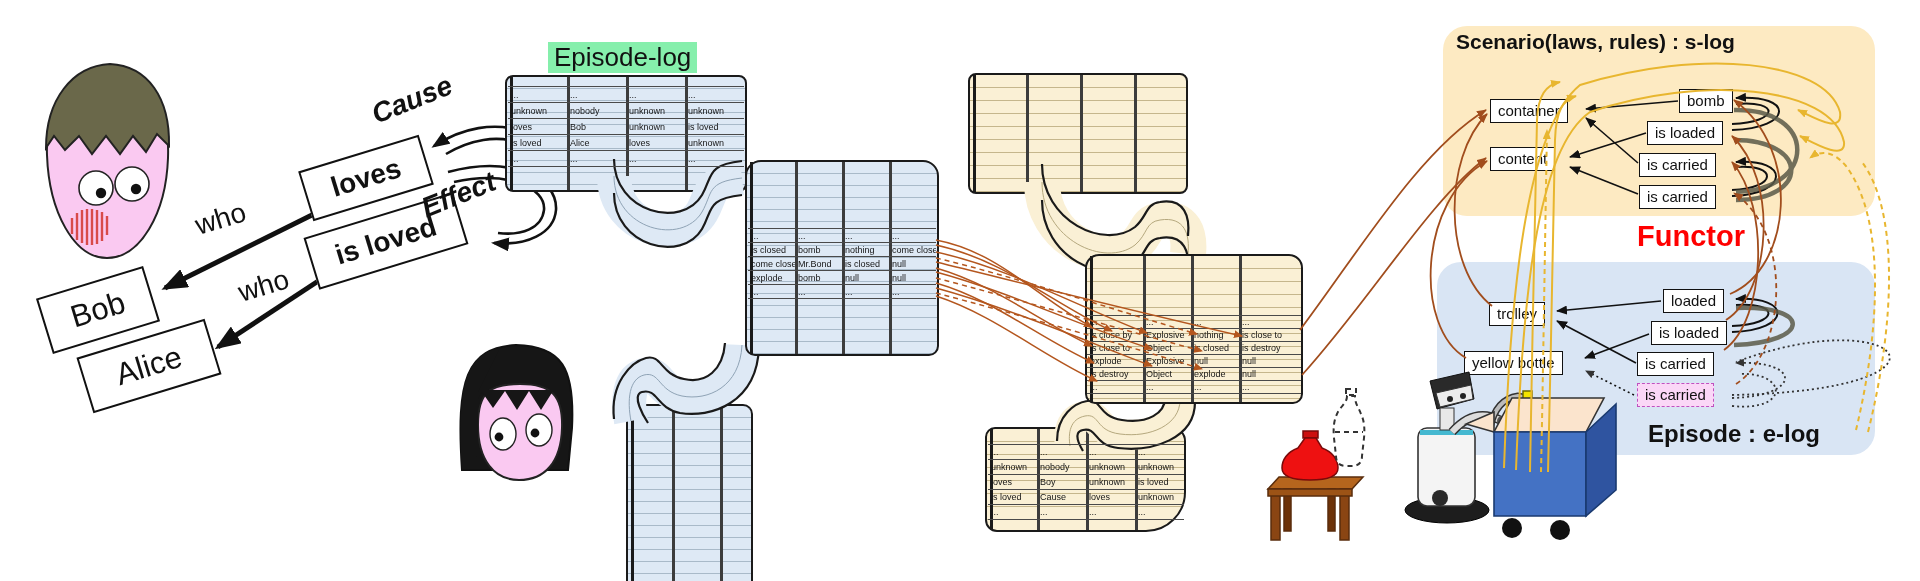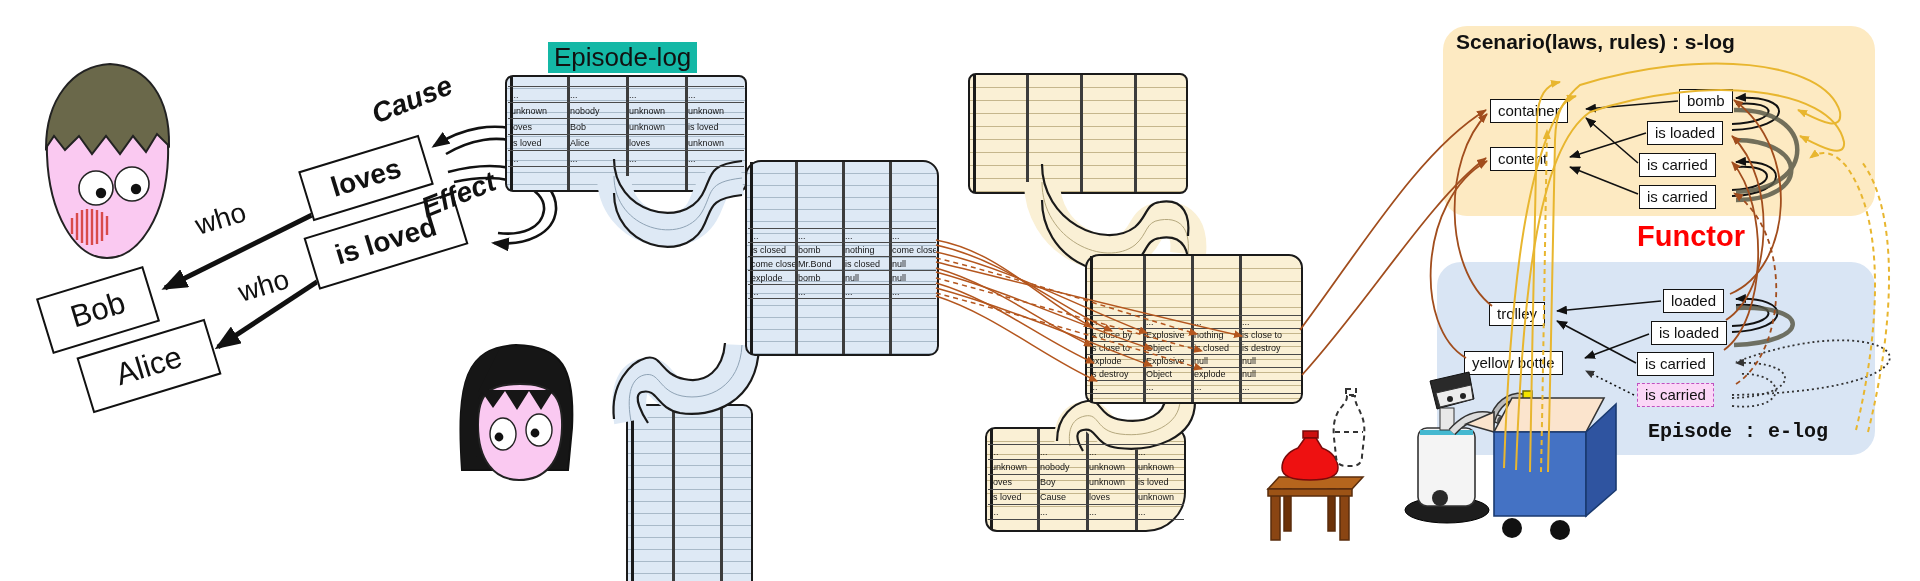--- a/index.html
+++ b/index.html
@@ -21,21 +21,21 @@
 
   .scroll-table{position:absolute;border-collapse:collapse;table-layout:fixed;z-index:6;
     color:#151515;font-size:9px;line-height:10px;}
   .scroll-table td{border-top:1.2px solid #4a4a4a;border-bottom:1.2px solid #4a4a4a;
     padding:1px 3px;overflow:hidden;white-space:nowrap;}
   .t-ep-top td{height:13px;}
   .t-ep-mid td{height:11px;}
   .t-sc-mid td{height:10px;}
   .t-sc-bot td{height:12px;}
 
-  .scroll-title{position:absolute;color:#111;font-size:26px;font-weight:500;z-index:6;background:#14b8a6;padding:0 6px;}
+  .scroll-title{position:absolute;color:#111;font-size:26px;font-weight:500;z-index:6;background:#86efac;padding:0 6px;}
 
   
   .panel{position:absolute;border-radius:24px;z-index:1;}
   .nodebox{position:absolute;background:#fff;border:1.5px solid #111;color:#111;
     font-size:15px;line-height:20px;padding:1px 7px;white-space:nowrap;z-index:6;box-sizing:border-box;}
   .nodebox.pink{background:#fbd7f7;border:1.6px dashed #c050c0;}
   .paneltitle{position:absolute;color:#111;font-weight:bold;z-index:6;white-space:nowrap;}
 </style>
 </head>
 <body>
@@ -350,21 +350,21 @@
       <path d="M936,278 C1020,300 1130,332 1202,351" stroke-dasharray="5 4" marker-end="url(#mBrown)"></path>
       <path d="M936,283 C995,300 1042,340 1094,363" marker-end="url(#mBrown)"></path>
       <path d="M936,288 C1010,308 1095,345 1152,366" marker-end="url(#mBrown)"></path>
       <path d="M936,293 C1020,315 1135,348 1202,369" stroke-dasharray="5 4" marker-end="url(#mBrown)"></path>
       <path d="M936,296 C995,315 1045,358 1097,381" marker-end="url(#mBrown)"></path>
     </g>
   </svg>
 
   <div class="paneltitle" style="left:1456px;top:30px;font-size:21px;">Scenario(laws, rules) : s-log</div>
   <div class="paneltitle" style="left:1637px;top:220px;font-size:29px;color:#ff0000;">Functor</div>
-  <div class="paneltitle" style="left:1648px;top:420px;font-size:20px;font-family:Liberation Mono, monospace;">Episode : e-log</div>
+  <div class="paneltitle" style="left:1648px;top:420px;font-size:24px;">Episode : e-log</div>
 
   <div class="nodebox" style="left:1490px;top:99px;">container</div>
   <div class="nodebox" style="left:1490px;top:147px;">content</div>
   <div class="nodebox" style="left:1679px;top:89px;">bomb</div>
   <div class="nodebox" style="left:1647px;top:121px;">is loaded</div>
   <div class="nodebox" style="left:1639px;top:153px;">is carried</div>
   <div class="nodebox" style="left:1639px;top:185px;">is carried</div>
 
   <div class="nodebox" style="left:1489px;top:302px;">trolley</div>
   <div class="nodebox" style="left:1464px;top:351px;">yellow bottle</div>

